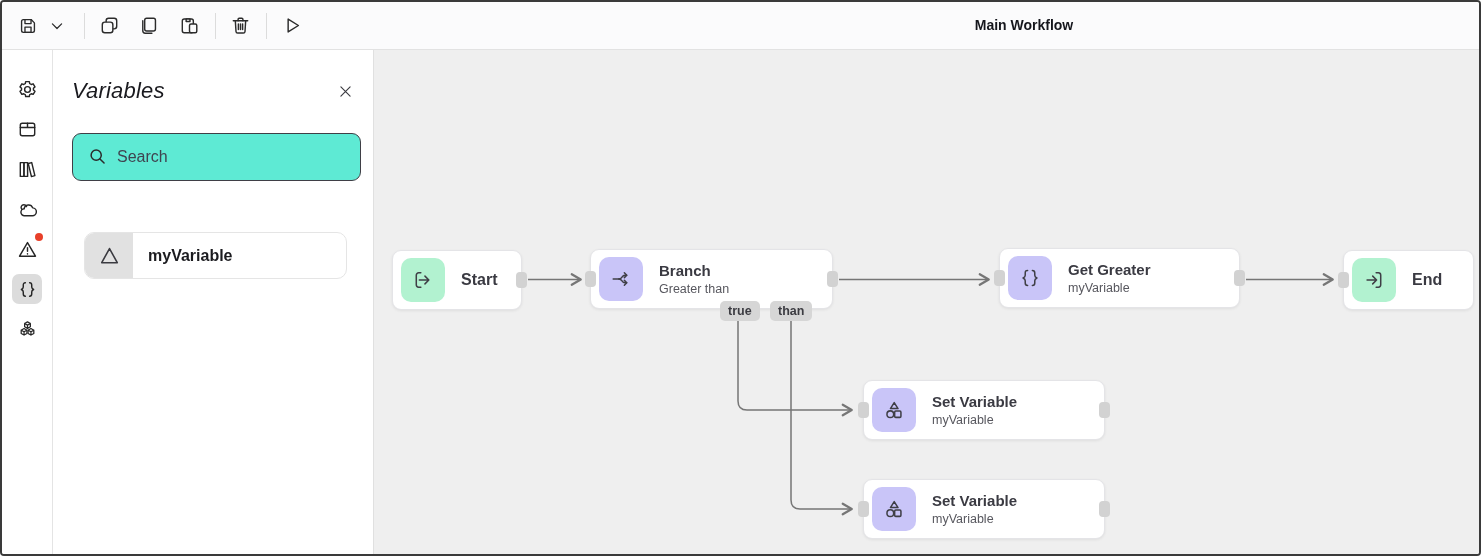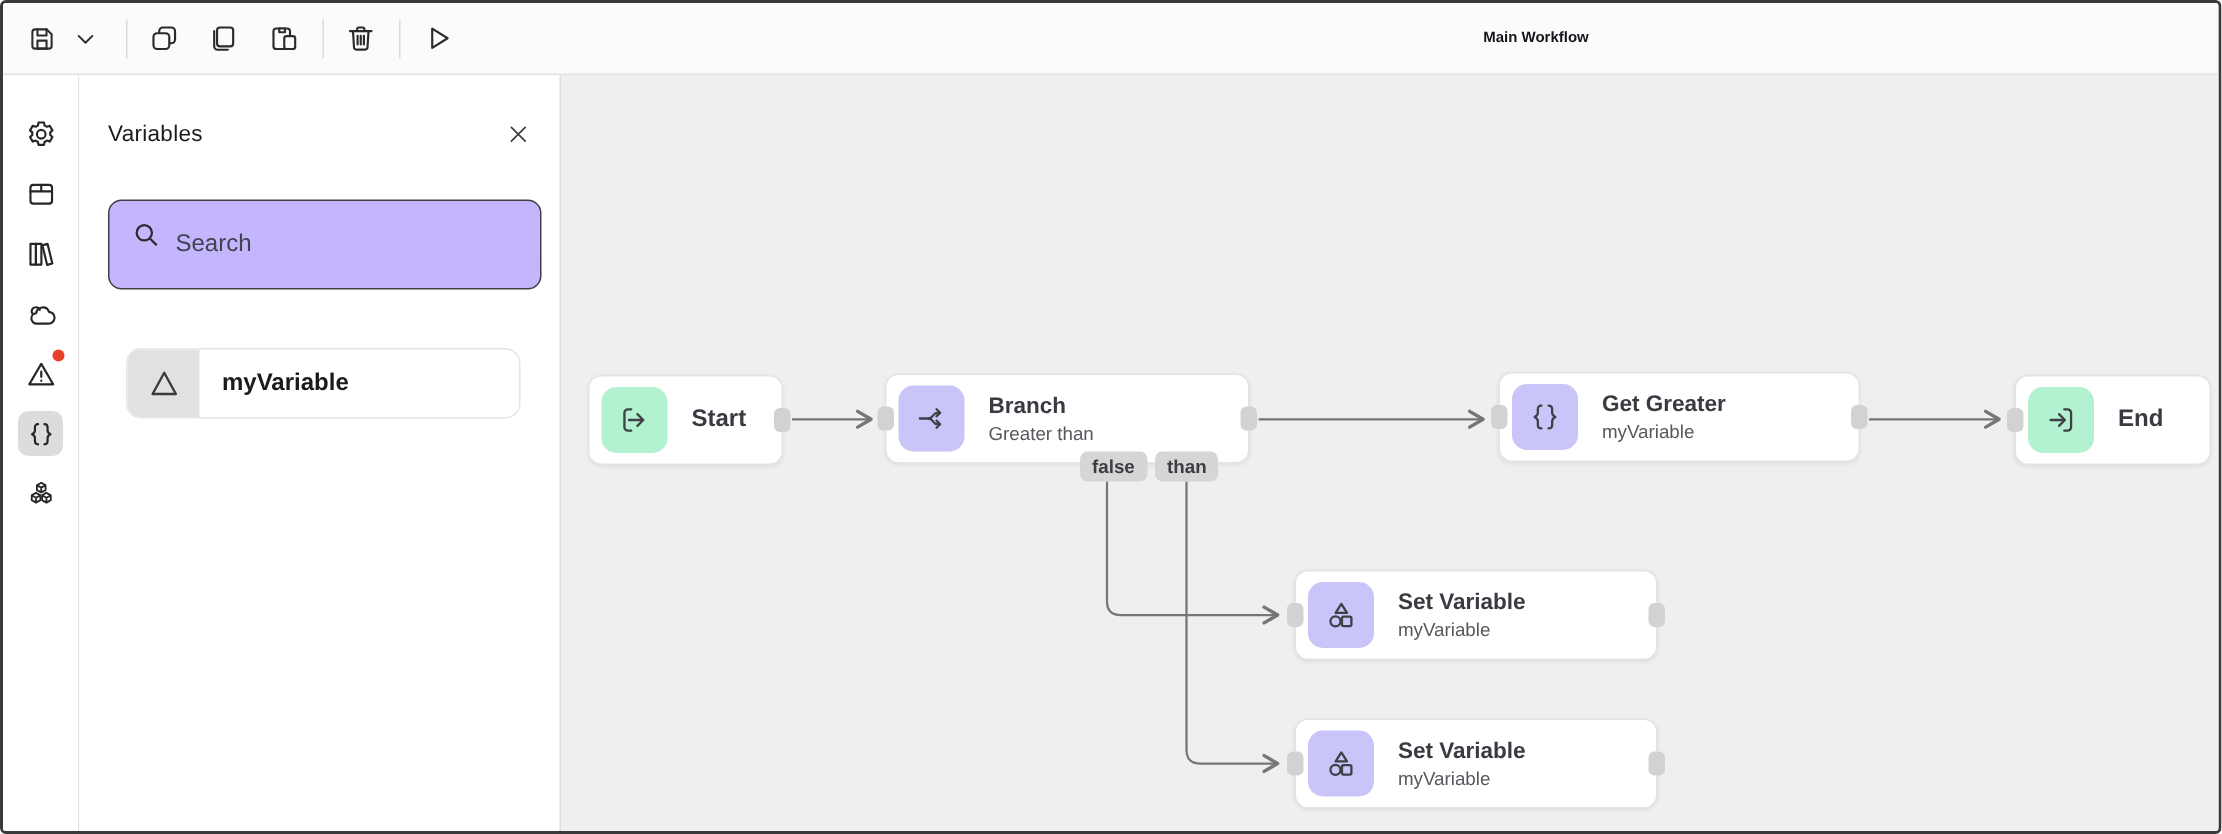--- a/index.html
+++ b/index.html
@@ -13,41 +13,41 @@
   .toolbar {
     position:absolute; left:0; top:0; right:0; height:48px;
     background:#fbfbfc; border-bottom:1px solid #e2e2e2;
     display:flex; align-items:center; padding-left:10px;
   }
   .tb-btn { height:36px; display:flex; align-items:center; justify-content:center; cursor:pointer; border-radius:6px; }
   .tb-btn svg { stroke:#2b2b2b; fill:none; stroke-width:1.5; stroke-linecap:round; stroke-linejoin:round; }
   .tb-sep { width:1px; height:26px; background:#dcdcdc; }
   .wf-title {
     position:absolute; left:1022px; top:0; height:47px; line-height:47px;
-    transform:translateX(-50%); font-size:10px; font-weight:700; color:#15161c; white-space:nowrap;
+    transform:translateX(-50%); font-size:14px; font-weight:700; color:#15161c; white-space:nowrap;
   }
 
   
   .rail {
     position:absolute; left:0; top:48px; bottom:0; width:51px; background:#ffffff;
     border-right:1px solid #e4e4e4; display:flex; flex-direction:column; align-items:center;
     padding-top:24px; gap:10px;
   }
   .rail-item { position:relative; width:30px; height:30px; display:flex; align-items:center; justify-content:center; cursor:pointer; border-radius:7px; }
   .rail-item.active { background:#dcdcdc; }
   .rail-item svg { stroke:#262626; fill:none; stroke-width:1.5; stroke-linecap:round; stroke-linejoin:round; }
   .rail-badge { position:absolute; right:-1px; top:-1px; width:8px; height:8px; border-radius:50%; background:#e8402a; }
 
   
   .panel { position:absolute; left:51px; top:48px; bottom:0; width:321px; background:#ffffff; border-right:1px solid #e0e0e0; }
   .panel-header { position:absolute; left:19px; right:17px; top:28px; display:flex; align-items:center; justify-content:space-between; }
-  .panel-title { font-size:15px; font-weight:500; color:#1a1a1f; letter-spacing:.2px; }
+  .panel-title { font-size:22px; font-weight:500; color:#1a1a1f; letter-spacing:.2px;font-style:italic; }
   .panel-close { width:22px; height:22px; display:flex; align-items:center; justify-content:center; cursor:pointer; }
   .panel-close svg { stroke:#3b3b40; stroke-width:1.6; stroke-linecap:round; }
-  .search-box { position:absolute; left:19px; top:83px; width:289px; height:60px; border:1.5px solid #3f3f46; border-radius:9px; background:#c4b5fd; }
+  .search-box { position:absolute; left:19px; top:83px; width:289px; height:48px; border:1.5px solid #3f3f46; border-radius:9px; background:#5eead4; }
   .search-box svg { position:absolute; left:14px; top:12px; stroke:#2b2b2b; fill:none; stroke-width:1.7; stroke-linecap:round; }
   .search-input { position:absolute; left:44px; top:1px; right:8px; bottom:1px; border:none; outline:none; font-size:16px; color:#111; font-family:"Liberation Sans", sans-serif; background:transparent; }
   .search-input::placeholder { color:#3f4450; opacity:1; }
   .var-item { position:absolute; left:31px; top:182px; width:263px; height:47px; border:1px solid #e5e5e5; border-radius:10px; background:#ffffff; display:flex; align-items:center; overflow:hidden; cursor:pointer; }
   .var-item-icon { width:48px; height:100%; background:#e1e1e1; display:flex; align-items:center; justify-content:center; flex:none; }
   .var-item-icon svg { stroke:#3a3a40; fill:none; stroke-width:1.4; stroke-linejoin:round; }
   .var-item-label { padding-left:15px; font-size:16px; font-weight:700; color:#1b1b1f; }
 
   
   .canvas { position:absolute; left:372px; top:48px; width:1109px; height:508px; background:#efefef; overflow:hidden; }
@@ -251,21 +251,21 @@
           <path d="M10 5.4H8a2.2 2.2 0 0 0-2.2 2.2v8.8A2.2 2.2 0 0 0 8 18.6h2"></path>
           <path d="M8.6 12h8.8 M13.8 8.4 17.4 12l-3.6 3.6"></path>
         </svg>
       </div>
       <div class="node-text">
         <div class="node-title big">Start</div>
       </div>
       <div class="port port-right"></div>
     </div>
 
-    <div class="edge-label" style="left:346px;top:251px">false</div>
+    <div class="edge-label" style="left:346px;top:251px">true</div>
     <div class="edge-label" style="left:396px;top:251px">than</div>
 
     <div class="node" style="left:625px;top:198px;width:241px">
       <div class="node-icon purple">
         <svg width="26" height="26" viewBox="0 0 24 24">
           <path d="M9.8 5C8.1 5 7.6 5.9 7.6 7.3v2.1c0 1.4-.8 2-2 2.6 1.2.6 2 1.2 2 2.6v2.1c0 1.4.5 2.3 2.2 2.3"></path>
           <path d="M14.2 5c1.7 0 2.2.9 2.2 2.3v2.1c0 1.4.8 2 2 2.6-1.2.6-2 1.2-2 2.6v2.1c0 1.4-.5 2.3-2.2 2.3"></path>
         </svg>
       </div>
       <div class="node-text">

